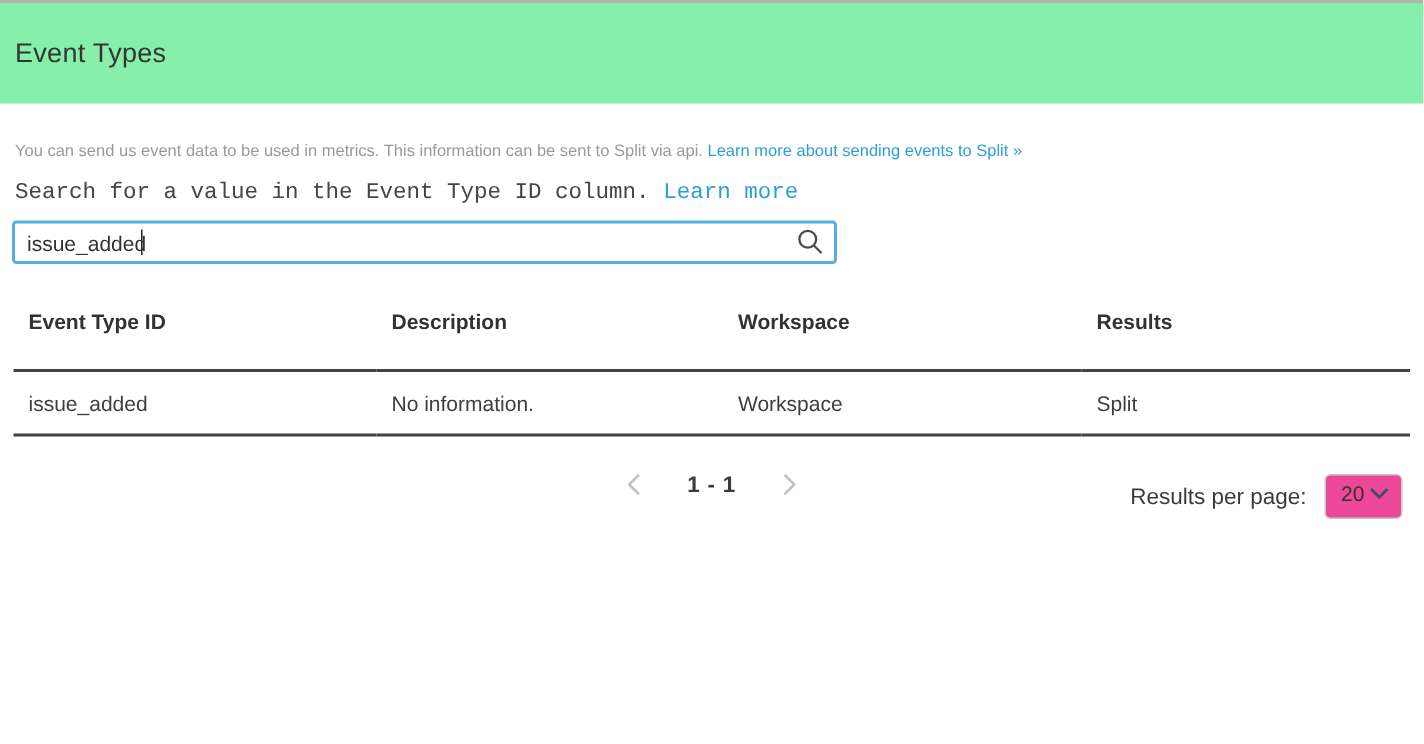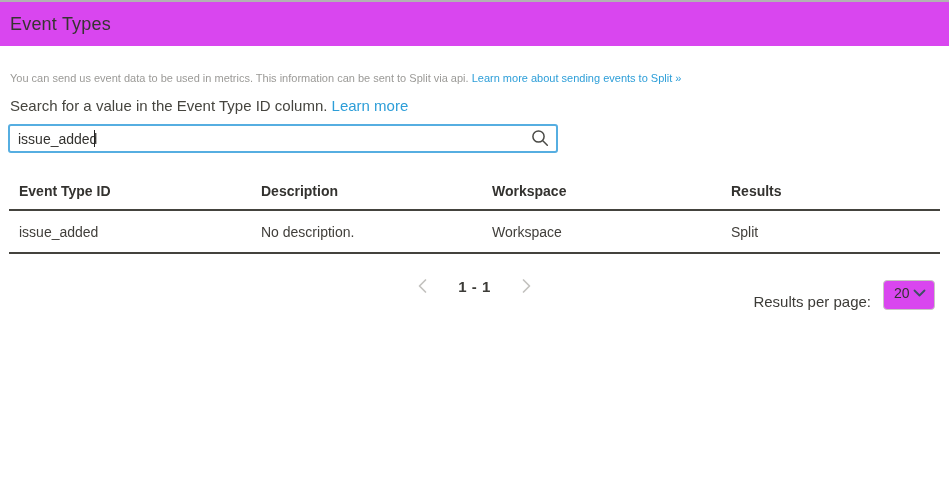--- a/index.html
+++ b/index.html
@@ -5,22 +5,22 @@
   * { margin: 0; padding: 0; box-sizing: border-box; }
   html, body { width: 949px; height: 496px; }
   body {
     font-family: "Liberation Sans", sans-serif;
     background: #ffffff;
     color: #403f3b;
     overflow: hidden;
   }
   .top-strip { height: 2px; background: #b2b2b2; }
   .page-header {
-    height: 44px;
-    background: #d946ef;
+    height: 67px;
+    background: #86efac;
     display: flex;
     align-items: center;
     padding: 0 10px;
   }
   .page-title {
     font-size: 18px;
     font-weight: 500;
     color: #363530;
     letter-spacing: 0.2px;
   }
@@ -33,20 +33,21 @@
   .link {
     color: #2d9ed8;
     text-decoration: none;
     cursor: pointer;
   }
   .search-hint {
     margin: 10px 10px 0 10px;
     font-size: 15px;
     color: #46453f;
     line-height: 18px;
+    font-family: Liberation Mono, monospace;
   }
   .search-wrap {
     position: relative;
     margin: 9px 0 0 8px;
     width: 550px;
     height: 29px;
   }
   .search-input {
     width: 100%;
     height: 100%;
@@ -79,21 +80,21 @@
     width: 931px;
     margin: 21px 9px 0 9px;
     border-collapse: collapse;
     table-layout: fixed;
   }
   table.events th {
     text-align: left;
     font-size: 14px;
     font-weight: bold;
     color: #33322f;
-    padding: 9px 0 10px 10px;
+    padding: 9px 0 24px 10px;
     border-bottom: 2px solid #44433e;
   }
   table.events td {
     font-size: 14px;
     color: #403e3a;
     padding: 13px 0 12px 10px;
     border-bottom: 2px solid #44433e;
   }
   .footer-bar {
     position: relative;
@@ -114,28 +115,28 @@
     font-weight: 600;
     color: #3c3b37;
     letter-spacing: 0.5px;
   }
   .rpp {
     position: absolute;
     right: 14px;
     top: 0;
     height: 32px;
     display: flex;
-    align-items: flex-end;
+    align-items: center;
     gap: 12px;
   }
   .rpp-label { font-size: 15px; color: #3c3b37; }
   .rpp-select {
     width: 52px;
     height: 30px;
-    background: #d946ef;
+    background: #ec4899;
     border: 1px solid #c9c8c4;
     border-radius: 4px;
     display: flex;
     align-items: center;
     justify-content: space-between;
     padding: 0 8px 4px 10px;
     font-size: 14px;
     color: #33322f;
     cursor: pointer;
   }
@@ -181,21 +182,21 @@
     <tr>
       <th>Event Type ID</th>
       <th>Description</th>
       <th>Workspace</th>
       <th>Results</th>
     </tr>
   </thead>
   <tbody>
     <tr>
       <td>issue_added</td>
-      <td>No description.</td>
+      <td>No information.</td>
       <td>Workspace</td>
       <td style="cursor:pointer">Split</td>
     </tr>
   </tbody>
 </table>
 
 <div class="footer-bar">
   <div class="pagination">
     <span class="page-chevron">
       <svg width="11" height="16" viewBox="0 0 11 16">

